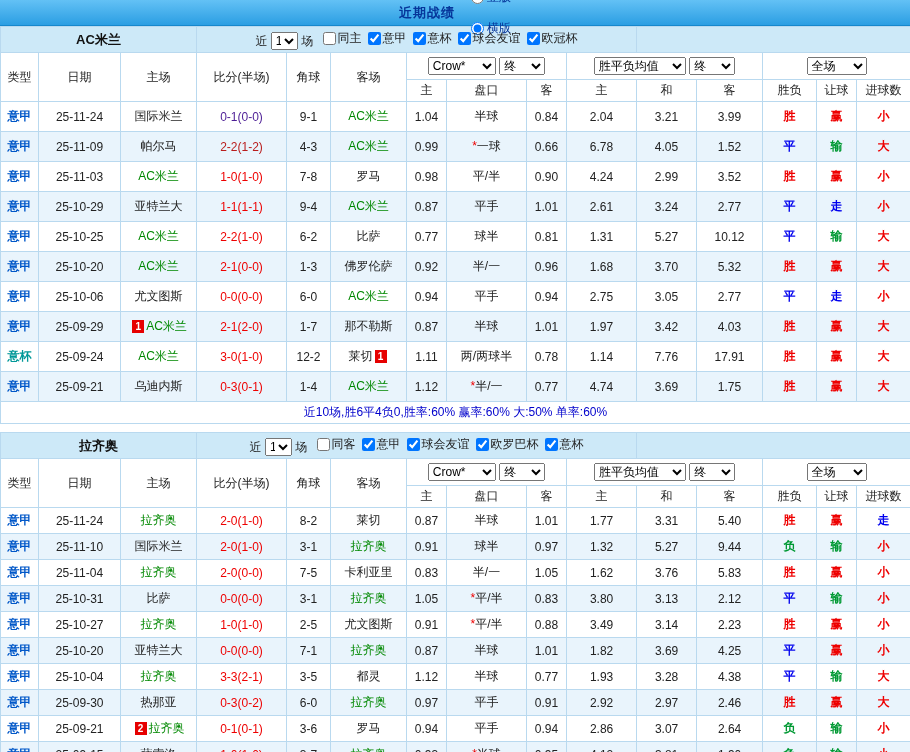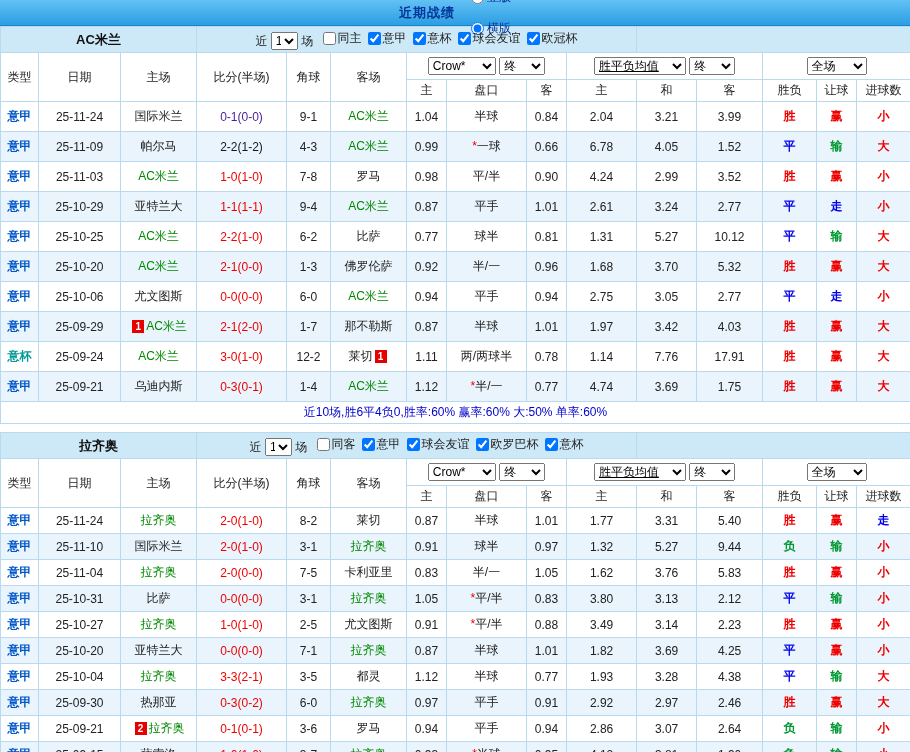--- a/index.html
+++ b/index.html
@@ -18,21 +18,21 @@
   .controls-cell input{vertical-align:-2px;margin:0 2px 0 0;}
   .filter-row th{height:26px;background:#fff;}
   .subhead th{height:21px;background:#fff;}
   tbody.sec0 td{height:29px;}
   tbody.sec1 td{height:25px;}
   tbody tr:nth-child(even){background:#e9f4fc;}
   select{font-size:12px;font-family:inherit;}
   .sel-count{width:27px;}
   .sel-company{width:68px;}
   .sel-time{width:46px;}
-  .sel-europe{width:92px;text-decoration:underline;}
+  .sel-europe{width:92px;}
   .sel-scope{width:60px;}
   .badge{display:inline-block;background:#e60000;color:#fff;font-size:10px;font-weight:bold;line-height:13px;min-width:8px;padding:0 2px;margin:0 2px;}
   .summary td{height:21px;color:#0000cc;background:#fff;}
   .spacer{height:8px;}
 </style>
 </head>
 <body>
 
 <div class="topbar">
   <span class="title">近期战绩</span>
@@ -117,21 +117,21 @@
         <td>3.21</td>
         <td>3.99</td>
         <td style="color: rgb(238, 0, 0); font-weight: bold;">胜</td>
         <td style="color: rgb(238, 0, 0); font-weight: bold;">赢</td>
         <td style="color: rgb(238, 0, 0); font-weight: bold;">小</td>
       </tr>
       <tr>
         <td style="color: rgb(0, 87, 200); font-weight: bold;">意甲</td>
         <td>25-11-09</td>
         <td><span>帕尔马</span></td>
-        <td style="color: #0f172a;">2-2(1-2)</td>
+        <td style="color: #b91c1c;">2-2(1-2)</td>
         <td>4-3</td>
         <td><span style="color: rgb(0, 136, 0);">AC米兰</span></td>
         <td>0.99</td>
         <td><span style="color: rgb(238, 0, 0);">*</span>一球</td>
         <td>0.66</td>
         <td>6.78</td>
         <td>4.05</td>
         <td>1.52</td>
         <td style="color: rgb(0, 0, 238); font-weight: bold;">平</td>
         <td style="color: rgb(0, 153, 51); font-weight: bold;">输</td>

